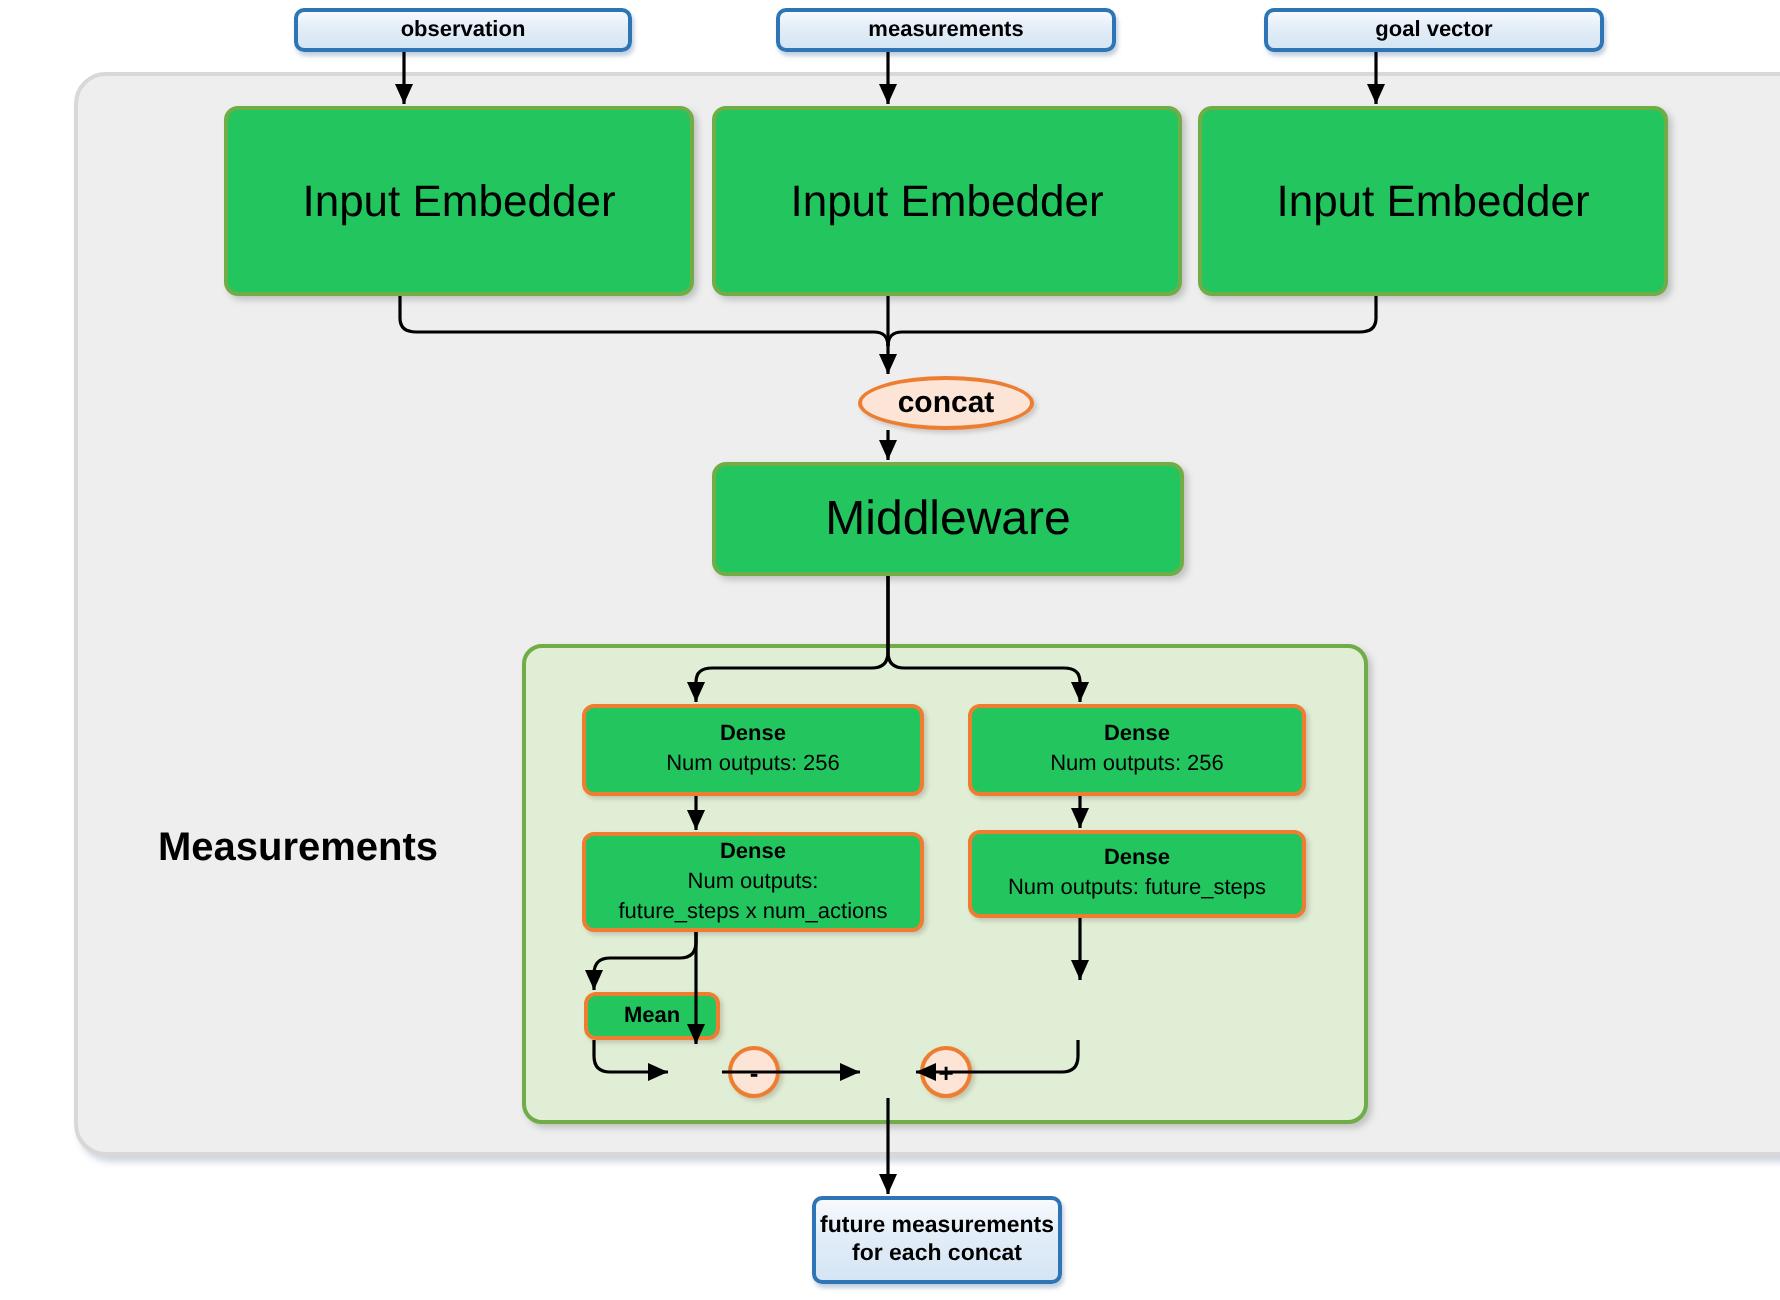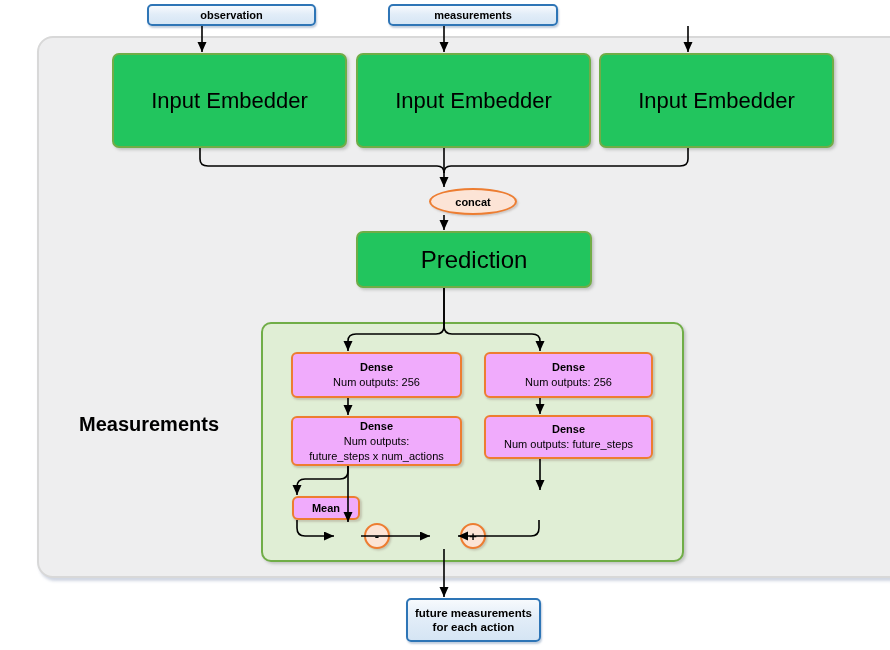--- a/index.html
+++ b/index.html
@@ -40,35 +40,35 @@
   }
   .box-green {
     background: #22c55e;
     border: 2.5px solid #70ad47;
     border-radius: 7px;
     box-shadow: 2px 2px 3px rgba(120,125,120,0.38);
     font-weight: normal;
     z-index: 10;
   }
   .box-orange {
-    background: #f0abfc;
+    background: #22c55e;
     border: 2.5px solid #ed7d31;
     border-radius: 6px;
     box-shadow: 1.5px 1.5px 2px rgba(130,110,95,0.3);
     font-size: 11px;
     line-height: 15px;
     z-index: 10;
   }
   .ellipse-orange {
     background: #fce4d6;
     border: 2.5px solid #ed7d31;
     border-radius: 50%;
     box-shadow: 1.5px 1.5px 2px rgba(130,110,95,0.3);
     font-weight: bold;
-    font-size: 11px;
+    font-size: 15px;
     z-index: 10;
   }
   .circle-orange {
     background: #fce4d6;
     border: 2.5px solid #ed7d31;
     border-radius: 50%;
     box-shadow: 1.5px 1.5px 2px rgba(130,110,95,0.3);
     font-weight: bold;
     font-size: 13px;
     line-height: 13px;
@@ -99,37 +99,40 @@
 <div class="canvas">
 
   <div class="node panel-gray" style="left:8px; top:36px; width:874px; height:542px;"></div>
 
   <div class="node box-blue" style="left:118px; top:4px; width:169px; height:22px;">
     <span>observation</span>
   </div>
   <div class="node box-blue" style="left:359px; top:4px; width:170px; height:22px;">
     <span>measurements</span>
   </div>
+  <div class="node box-blue" style="left:603px; top:4px; width:170px; height:22px;">
+    <span>goal vector</span>
+  </div>
 
   <div class="node box-green font-embedder" style="left:83px; top:53px; width:235px; height:95px;">
     <span>Input Embedder</span>
   </div>
   <div class="node box-green font-embedder" style="left:327px; top:53px; width:235px; height:95px;">
     <span>Input Embedder</span>
   </div>
   <div class="node box-green font-embedder" style="left:570px; top:53px; width:235px; height:95px;">
     <span>Input Embedder</span>
   </div>
 
   <div class="node ellipse-orange" style="left:400px; top:188px; width:88px; height:27px;">
     <span>concat</span>
   </div>
 
   <div class="node box-green font-middleware" style="left:327px; top:231px; width:236px; height:57px;">
-    <span>Prediction</span>
+    <span>Middleware</span>
   </div>
 
   <div class="node container-green" style="left:232px; top:322px; width:423px; height:240px;"></div>
 
   <div class="node label-head" style="left:18px; top:408px; width:204px; height:66px; display:block;">
     <span style="display:block;">Measurements</span>
   </div>
 
   <div class="node box-orange" style="left:262px; top:352px; width:171px; height:46px; flex-direction:column;">
     <span class="dense-title">Dense</span>
@@ -153,23 +156,23 @@
     <span>Mean</span>
   </div>
 
   <div class="node circle-orange" style="left:335px; top:523px; width:26px; height:26px;">
     <span>-</span>
   </div>
   <div class="node circle-orange" style="left:431px; top:523px; width:26px; height:26px;">
     <span>+</span>
   </div>
 
-  <div class="node box-blue" style="left:377px; top:598px; width:135px; height:44px; flex-direction:column; font-size:11.5px;">
+  <div class="node box-blue" style="left:377px; top:598px; width:125px; height:44px; flex-direction:column; font-size:11.5px;">
     <span style="display:block;">future measurements</span>
-    <span style="display:block;">for each action</span>
+    <span style="display:block;">for each concat</span>
   </div>
 
   <svg class="connectors" viewBox="0 0 890 650" xmlns="http://www.w3.org/2000/svg">
     <defs>
       <marker id="arrow" markerUnits="userSpaceOnUse" markerWidth="11" markerHeight="10" refX="10" refY="4.5" orient="auto">
         <path d="M0,0 L10,4.5 L0,9 Z" fill="#000"></path>
       </marker>
     </defs>
     <g stroke="#000" stroke-width="1.6" fill="none">
 

